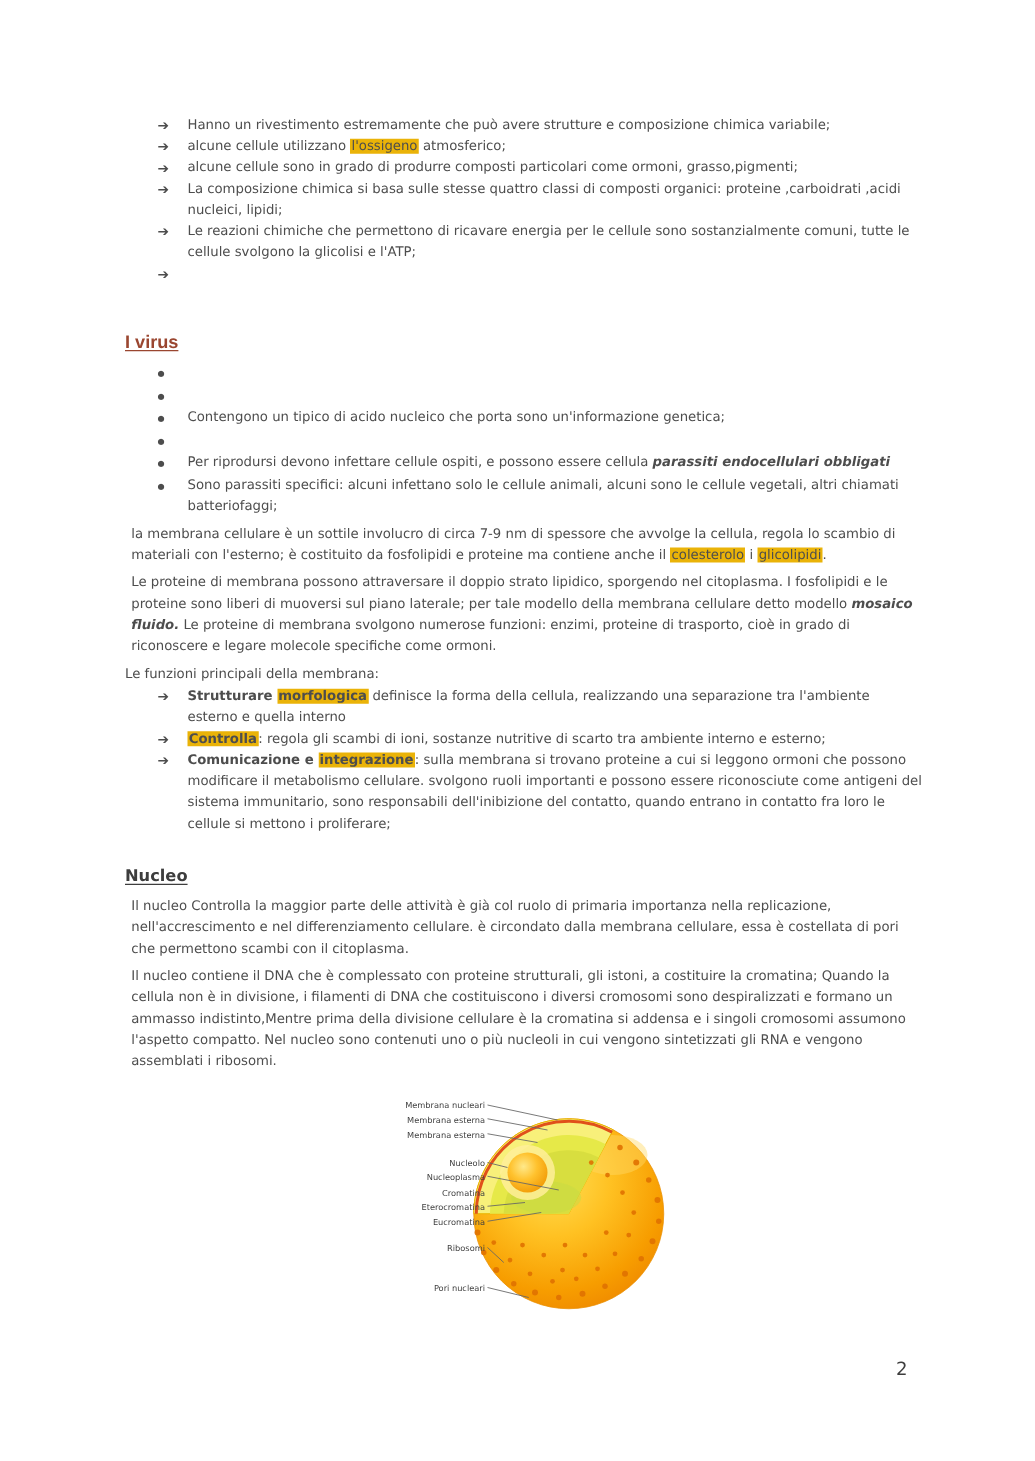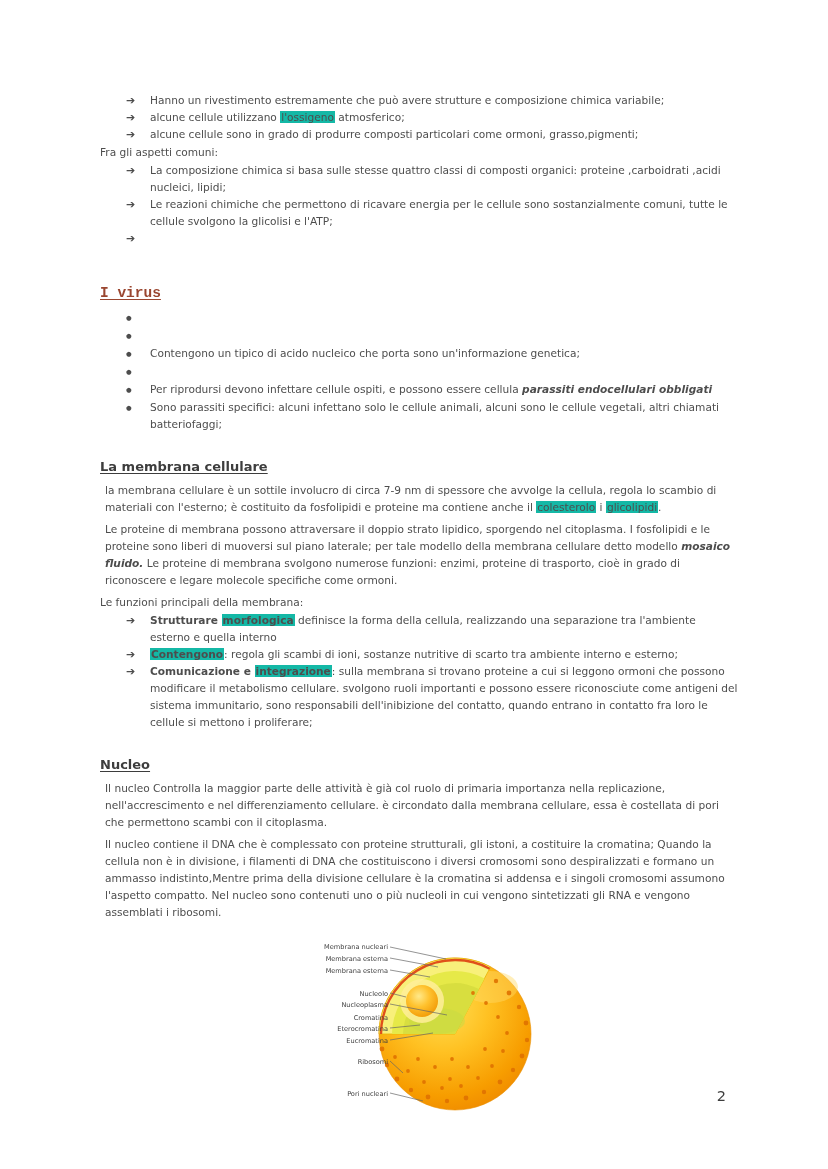--- a/index.html
+++ b/index.html
@@ -10,25 +10,25 @@
   }
   .content { position:absolute; left:100px; top:92px; width:638px; font-size:10.6px; line-height:17px; }
   ul.list { list-style:none; }
   .item { display:flex; align-items:flex-start; }
   .item .mark { flex:0 0 auto; width:24px; color:#4d4d4d; }
   .indent1 { padding-left:26px; }
   .arrowm { font-size:11px; line-height:17px; }
   .dotm { font-size:6.5px; line-height:17px; padding-top:1px; width:22px; }
   .plain { margin:1px 0; }
   .h { font-weight:bold; font-size:13px; color:#3d3d3d; text-decoration:underline; text-underline-offset:2px; margin:25px 0 7px 0; }
-  .h-virus { color:#9a4630; font-size:14.5px; margin-top:38px; font-family:Liberation Mono, monospace; }
+  .h-virus { color:#9a4630; font-size:14.5px; margin-top:38px; font-family:Liberation Sans, sans-serif; }
   p.para { margin:5px; }
   .b { font-weight:bold; }
   .i { font-style:italic; }
-  .hl { background:#14b8a6; padding:0 1px; }
+  .hl { background:#eab308; padding:0 1px; }
   .diagram { margin:18px 0 0 200px; width:310px; }
   svg text.lbl { font-family:"DejaVu Sans", sans-serif; font-size:6.6px; fill:#3f3f3f; }
   .pagenum { position:absolute; right:102px; top:1088px; font-size:14.5px; color:#3d3d3d; }
 </style>
 </head>
 <body>
 
 <div class="page">
   <div class="content">
 
@@ -40,21 +40,20 @@
       <li class="item">
         <span class="mark arrowm">➔</span>
         <span><span>alcune cellule utilizzano </span><span class="hl">l'ossigeno</span><span> atmosferico;</span></span>
       </li>
       <li class="item">
         <span class="mark arrowm">➔</span>
         <span><span>alcune cellule sono in grado di produrre composti particolari come ormoni, grasso,pigmenti;</span></span>
       </li>
     </ul>
 
-    <div class="plain">Fra gli aspetti comuni:</div>
 
     <ul class="list indent1">
       <li class="item">
         <span class="mark arrowm">➔</span>
         <span><span>La composizione chimica si basa sulle stesse quattro classi di composti organici: proteine ,carboidrati ,acidi nucleici, lipidi;</span></span>
       </li>
       <li class="item">
         <span class="mark arrowm">➔</span>
         <span><span>Le reazioni chimiche che permettono di ricavare energia per le cellule sono sostanzialmente comuni, tutte le cellule svolgono la glicolisi e l'ATP;</span></span>
       </li>
@@ -81,32 +80,31 @@
       <li class="item">
         <span class="mark dotm">●</span>
         <span><span>Per riprodursi devono infettare cellule ospiti, e possono essere cellula </span><span class="b i">parassiti endocellulari obbligati</span></span>
       </li>
       <li class="item">
         <span class="mark dotm">●</span>
         <span><span>Sono parassiti specifici: alcuni infettano solo le cellule animali, alcuni sono le cellule vegetali, altri chiamati batteriofaggi;</span></span>
       </li>
     </ul>
 
-    <h2 class="h">La membrana cellulare</h2>
     <p class="para"><span>la membrana cellulare è un sottile involucro di circa 7-9 nm di spessore che avvolge la cellula, regola lo scambio di materiali con l'esterno; è costituito da fosfolipidi e proteine ma contiene anche il </span><span class="hl">colesterolo</span><span> i </span><span class="hl">glicolipidi</span><span>.</span></p>
     <p class="para"><span>Le proteine di membrana possono attraversare il doppio strato lipidico, sporgendo nel citoplasma. I fosfolipidi e le proteine sono liberi di muoversi sul piano laterale; per tale modello della membrana cellulare detto modello </span><span class="b i">mosaico fluido.</span><span> Le proteine di membrana svolgono numerose funzioni: enzimi, proteine di trasporto, cioè in grado di riconoscere e legare molecole specifiche come ormoni.</span></p>
     <div class="plain">Le funzioni principali della membrana:</div>
     <ul class="list indent1">
       <li class="item">
         <span class="mark arrowm">➔</span>
         <span><span class="b">Strutturare </span><span class="b hl">morfologica</span><span> definisce la forma della cellula, realizzando una separazione tra l'ambiente esterno e quella interno</span></span>
       </li>
       <li class="item">
         <span class="mark arrowm">➔</span>
-        <span><span class="b hl">Contengono</span><span>: regola gli scambi di ioni, sostanze nutritive di scarto tra ambiente interno e esterno;</span></span>
+        <span><span class="b hl">Controlla</span><span>: regola gli scambi di ioni, sostanze nutritive di scarto tra ambiente interno e esterno;</span></span>
       </li>
       <li class="item">
         <span class="mark arrowm">➔</span>
         <span><span class="b">Comunicazione e </span><span class="b hl">integrazione</span><span>: sulla membrana si trovano proteine a cui si leggono ormoni che possono modificare il metabolismo cellulare. svolgono ruoli importanti e possono essere riconosciute come antigeni del sistema immunitario, sono responsabili dell'inibizione del contatto, quando entrano in contatto fra loro le cellule si mettono i proliferare;</span></span>
       </li>
     </ul>
 
     <h2 class="h">Nucleo</h2>
     <p class="para">Il nucleo Controlla la maggior parte delle attività è già col ruolo di primaria importanza nella replicazione, nell'accrescimento e nel differenziamento cellulare. è circondato dalla membrana cellulare, essa è costellata di pori che permettono scambi con il citoplasma.</p>
     <p class="para">Il nucleo contiene il DNA che è complessato con proteine strutturali, gli istoni, a costituire la cromatina; Quando la cellula non è in divisione, i filamenti di DNA che costituiscono i diversi cromosomi sono despiralizzati e formano un ammasso indistinto,Mentre prima della divisione cellulare è la cromatina si addensa e i singoli cromosomi assumono l'aspetto compatto. Nel nucleo sono contenuti uno o più nucleoli in cui vengono sintetizzati gli RNA e vengono assemblati i ribosomi.</p>

